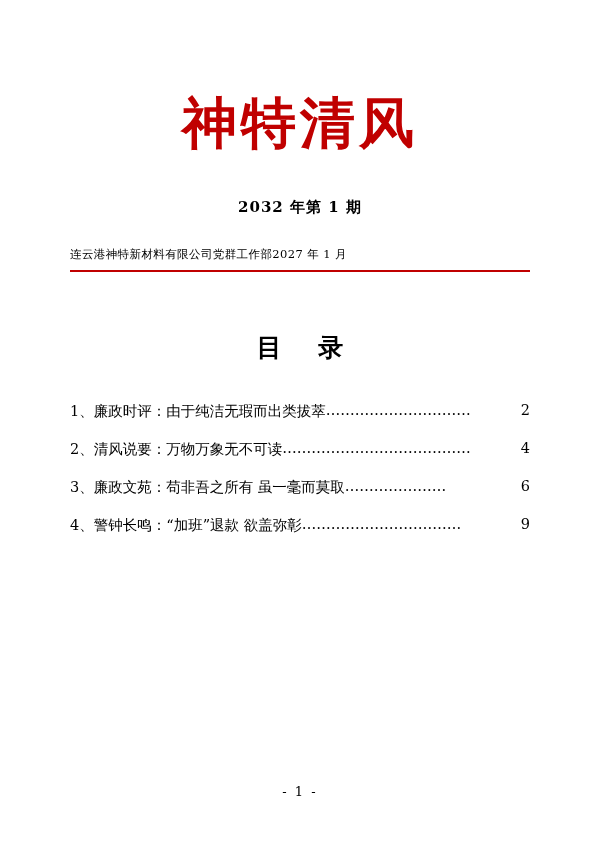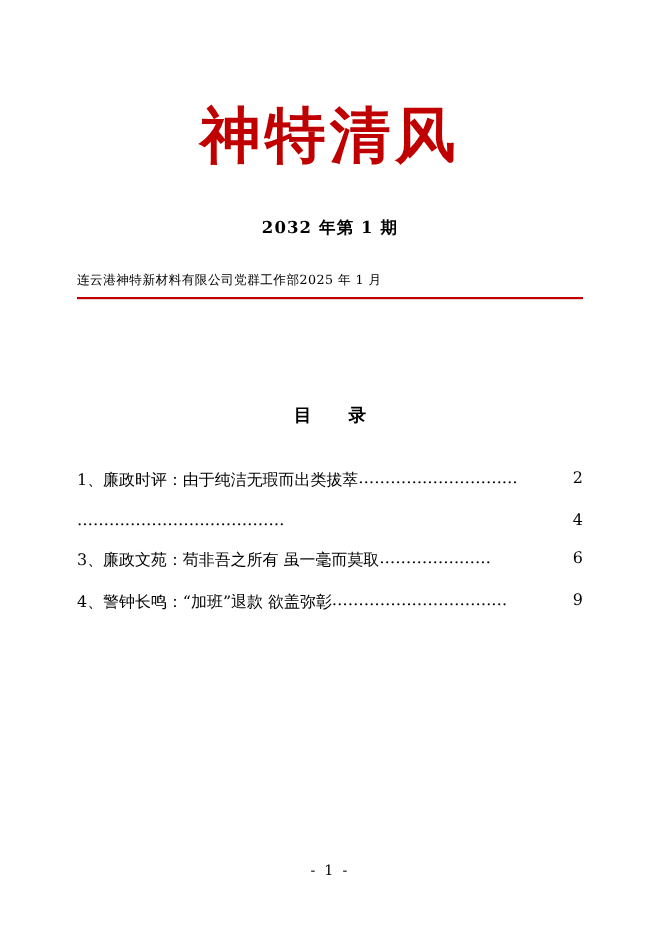--- a/index.html
+++ b/index.html
@@ -55,25 +55,25 @@
   }
   .rule {
     margin-top: 8px;
     border: 0;
     border-top: 2px solid #c00000;
     height: 0;
     width: 100%;
   }
   .toc-title {
     text-align: center;
-    font-size: 16px;
+    font-size: 25px;
     font-weight: bold;
     font-family: "DejaVu Serif", serif;
     letter-spacing: 14px;
-    margin-top: 96px;
+    margin-top: 59px;
     padding-left: 14px;
   }
   .toc-list {
     margin-top: 38px;
   }
   .toc-item {
     display: flex;
     align-items: flex-start;
     font-size: 14.5px;
     font-family: "DejaVu Serif", serif;
@@ -111,35 +111,36 @@
 <body>
 
 <div class="page">
 
   <div class="masthead">神特清风</div>
 
   <div class="issue">2032 年第 1 期</div>
 
   <div class="meta-row">
     <div class="meta-left">连云港神特新材料有限公司党群工作部</div>
-    <div class="meta-right">2025 年 1 月</div>
+    <div class="meta-right">2027 年 1 月</div>
   </div>
   <hr class="rule">
 
   <div class="toc-title">目 录</div>
 
   <div class="toc-list">
 
     <div class="toc-item">
       <span class="toc-text">1、廉政时评：由于纯洁无瑕而出类拔萃</span>
       <span class="toc-dots">…………………………</span>
       <span class="toc-page">2</span>
     </div>
 
     <div class="toc-item">
+      <span class="toc-text">2、清风说要：万物万象无不可读</span>
       <span class="toc-dots">…………………………………</span>
       <span class="toc-page">4</span>
     </div>
 
     <div class="toc-item">
       <span class="toc-text">3、廉政文苑：苟非吾之所有  虽一毫而莫取</span>
       <span class="toc-dots">…………………</span>
       <span class="toc-page">6</span>
     </div>
 

